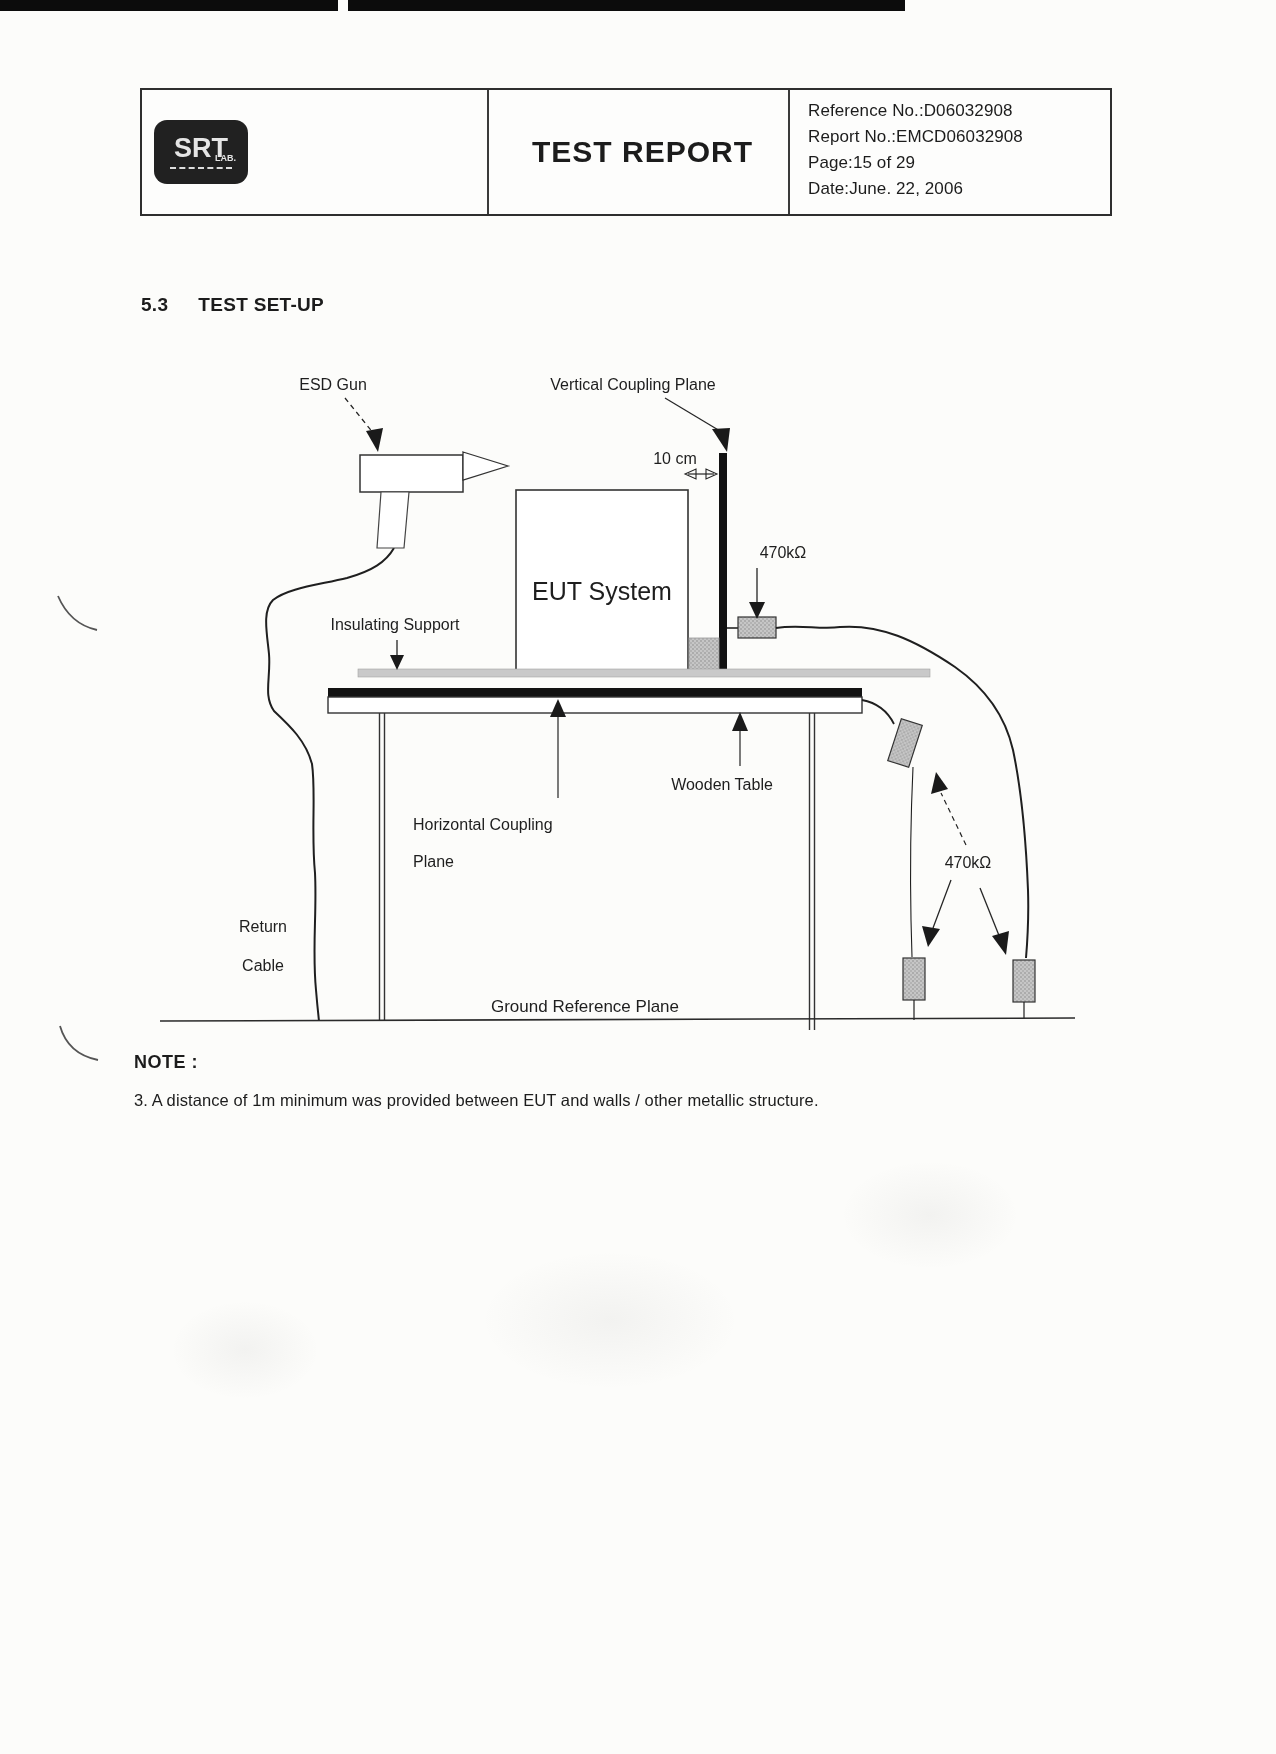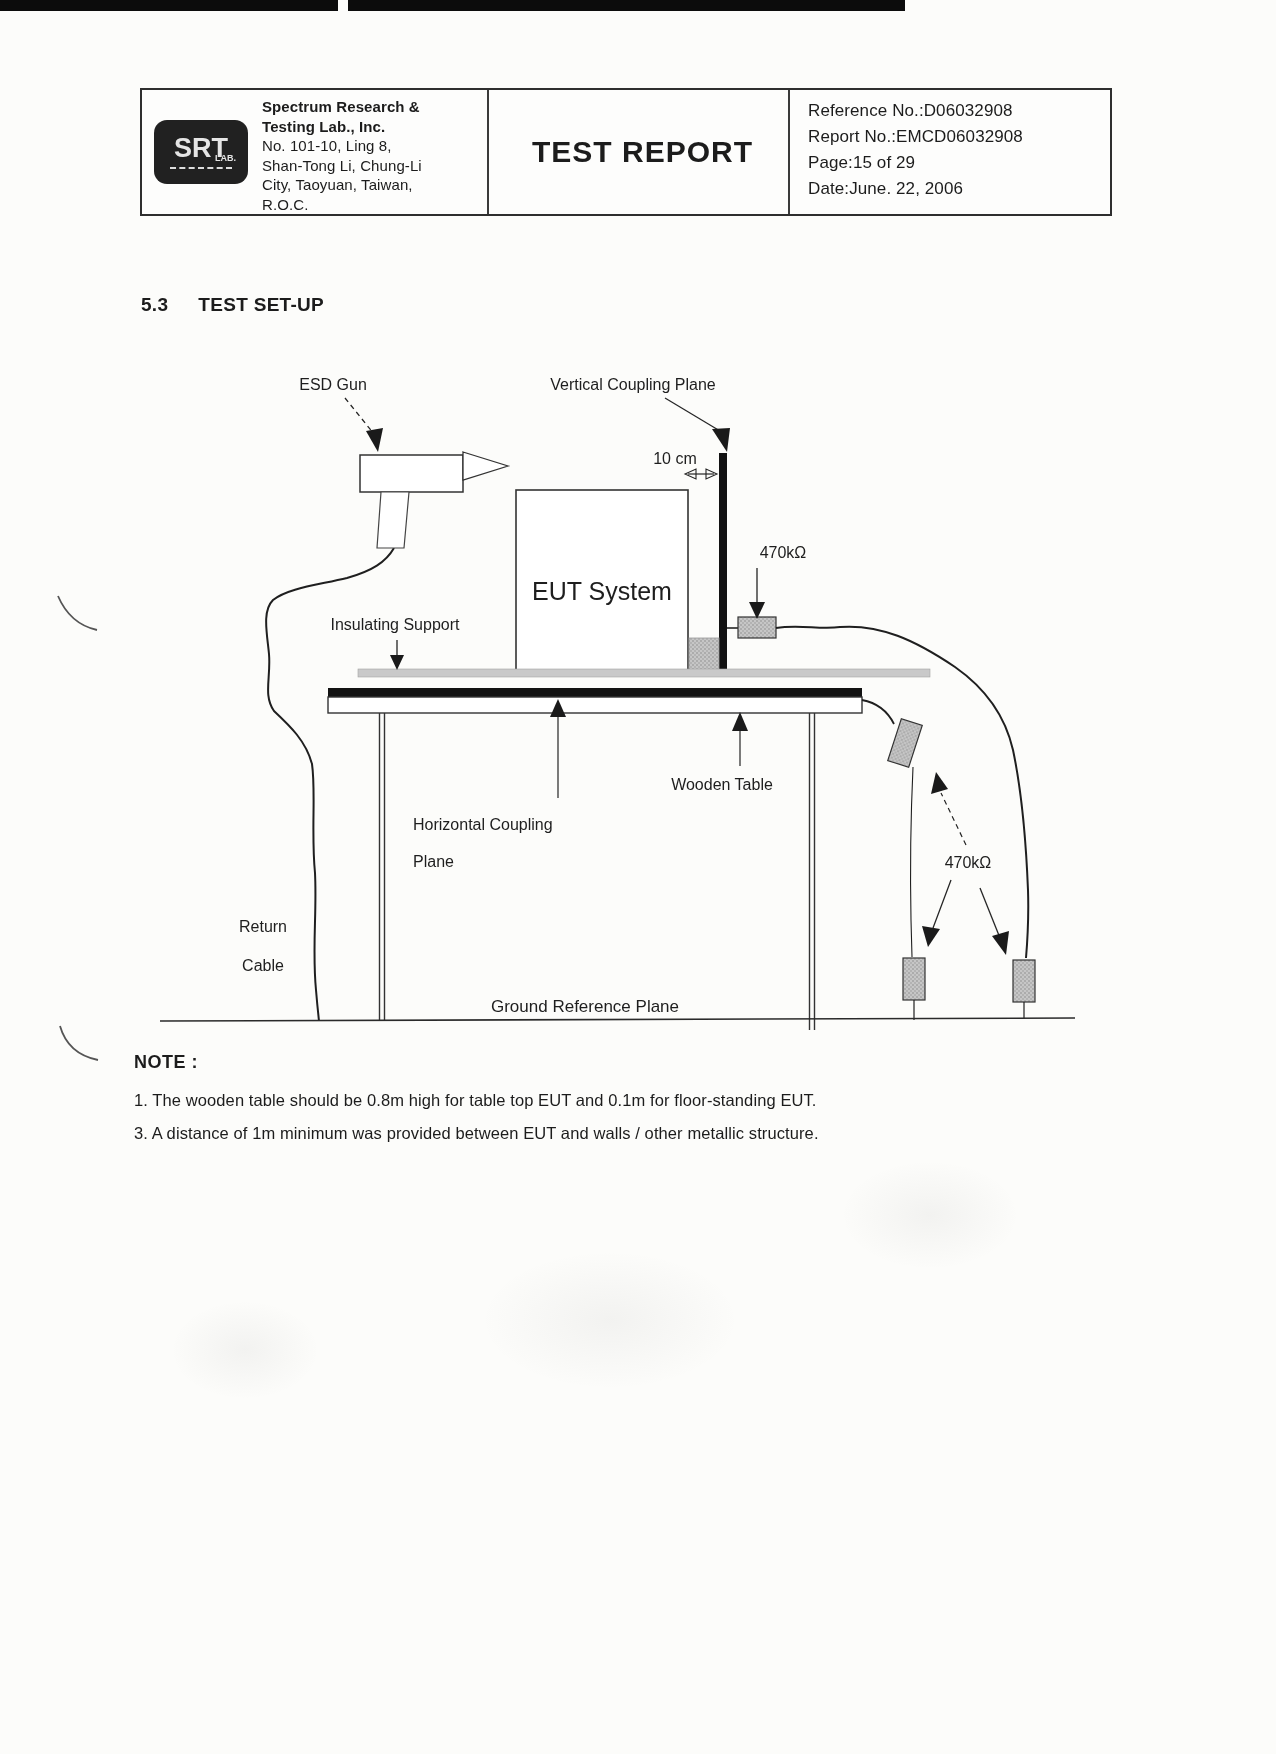--- a/index.html
+++ b/index.html
@@ -56,28 +56,20 @@
 <div class="smudge" style="left:170px;top:1300px;width:150px;height:100px;"></div>
 
 <div class="hdr">
   <div class="hdr-col1">
     <div class="hdr-logo-wrap">
       <div class="logo">
         <div class="logo-main">SRT</div>
         <div class="logo-sub">LAB.</div>
         <div class="logo-squiggle"></div>
       </div>
-    </div>
-    <div class="hdr-company">
-      <div class="b">Spectrum Research &amp;</div>
-      <div class="b">Testing Lab., Inc.</div>
-      <div>No. 101-10, Ling 8,</div>
-      <div>Shan-Tong Li, Chung-Li</div>
-      <div>City, Taoyuan, Taiwan,</div>
-      <div>R.O.C.</div>
     </div>
   </div>
   <div class="hdr-col2">
     <div class="hdr-title">TEST REPORT</div>
   </div>
   <div class="hdr-col3">
     <div>Reference No.:D06032908</div>
     <div>Report No.:EMCD06032908</div>
     <div>Page:15 of 29</div>
     <div>Date:June. 22, 2006</div>
@@ -179,16 +171,15 @@
   <g>
     <rect x="360" y="455" width="103" height="37" fill="#ffffff" stroke="#333" stroke-width="1.5"></rect>
     <polygon points="463,452 508,466 463,480" fill="#ffffff" stroke="#333" stroke-width="1.3"></polygon>
     <polygon points="381,492 409,492 404,548 377,548" fill="#ffffff" stroke="#444" stroke-width="1.2"></polygon>
   </g>
 </svg>
 
 <div class="note">
   <div class="note-heading">NOTE :</div>
   <div class="note-items">
-    <div>1. The wooden table should be 0.8m high for table top EUT and 0.1m for floor-standing EUT.</div>
     <div>3. A distance of 1m minimum was provided between EUT and walls / other metallic structure.</div>
   </div>
 </div>
 
 </body></html>

